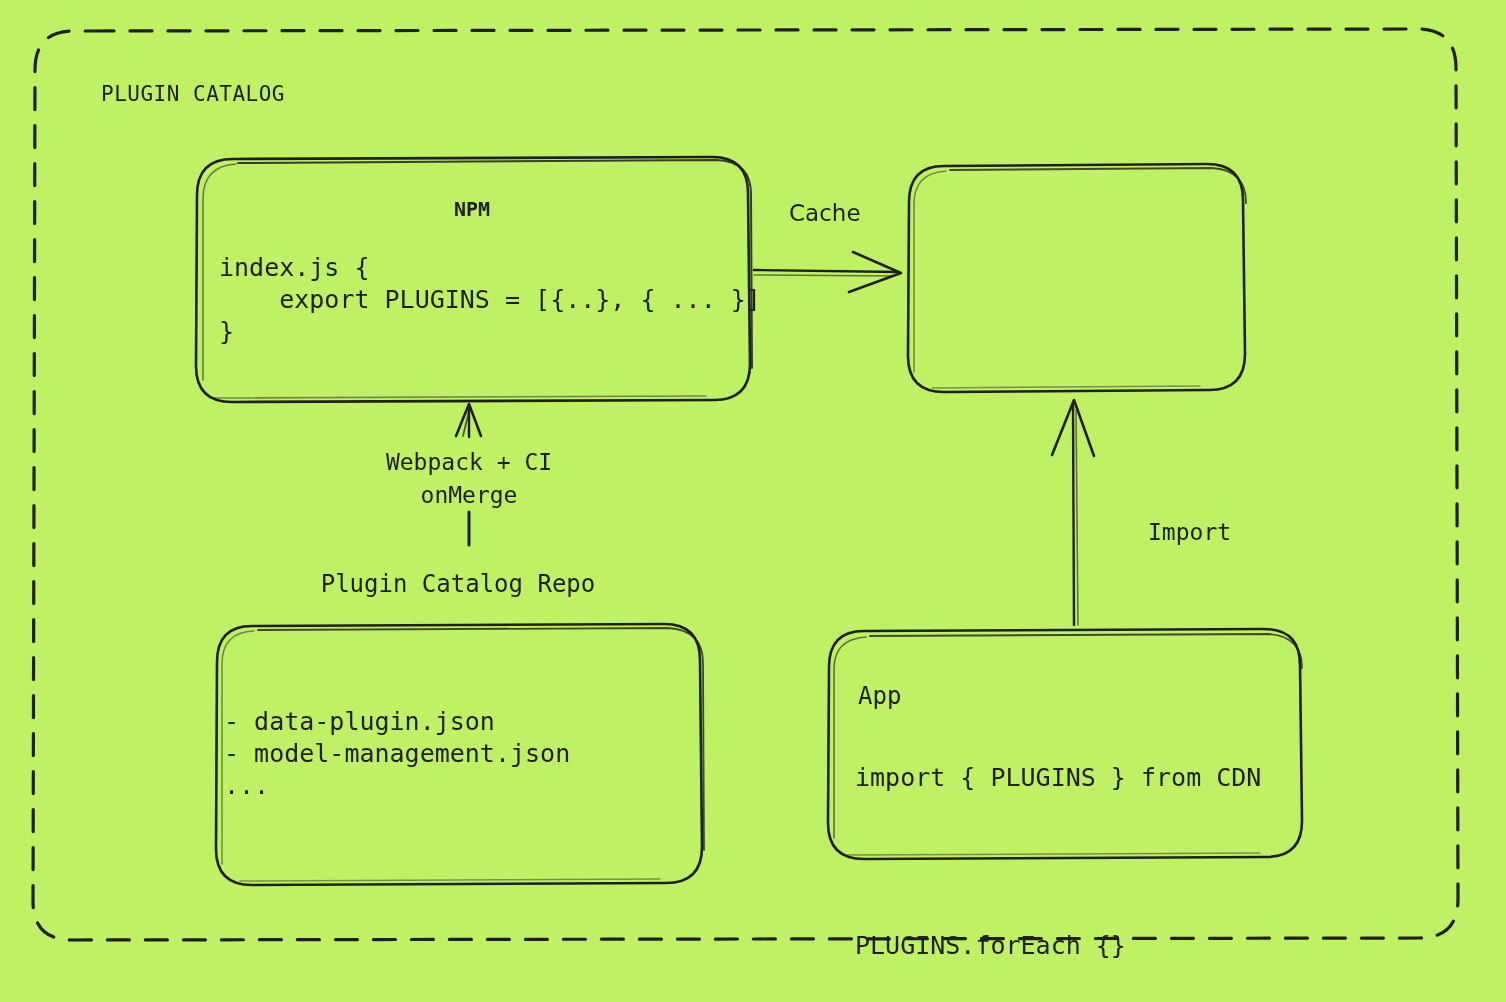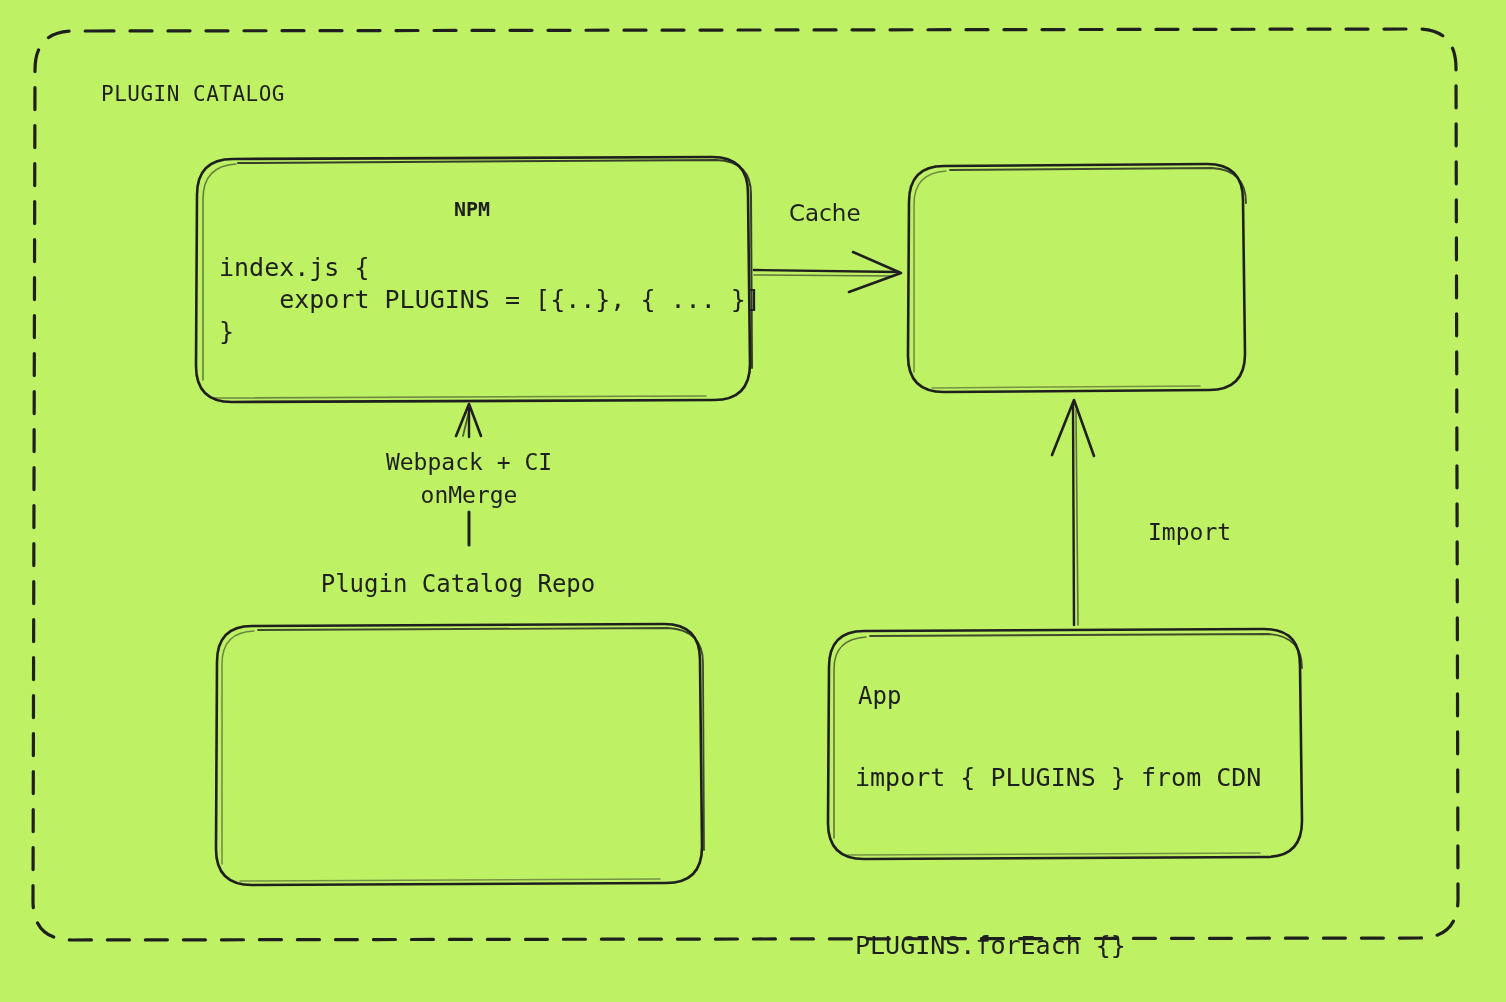--- a/index.html
+++ b/index.html
@@ -156,20 +156,23 @@
 
   <div class="lbl" id="container-title">PLUGIN CATALOG</div>
 
   <div class="lbl" id="npm-title">NPM</div>
   <div class="lbl" id="npm-code">index.js {
     export PLUGINS = [{..}, { ... }]
 }</div>
 
 
   <div class="lbl" id="repo-caption">Plugin Catalog Repo</div>
+  <div class="lbl" id="repo-list">- data-plugin.json
+- model-management.json
+...</div>
 
   <div class="lbl" id="app-title">App</div>
   <div class="lbl" id="app-code">import { PLUGINS } from CDN
 
 PLUGINS.forEach {}</div>
 
   <div class="lbl" id="label-cache">Cache</div>
   <div class="lbl" id="label-build">Webpack + CI
 onMerge</div>
   <div class="lbl" id="label-import">Import</div>

